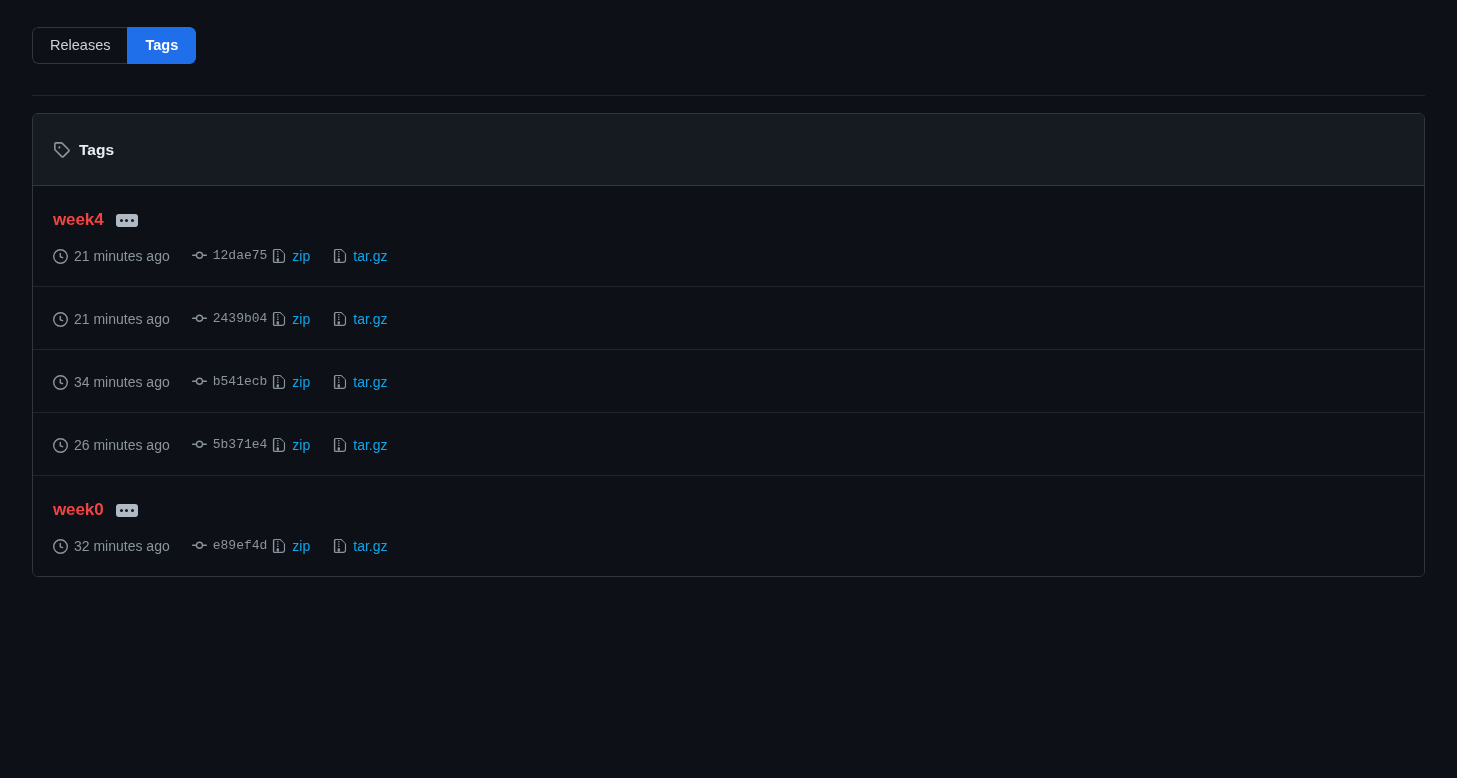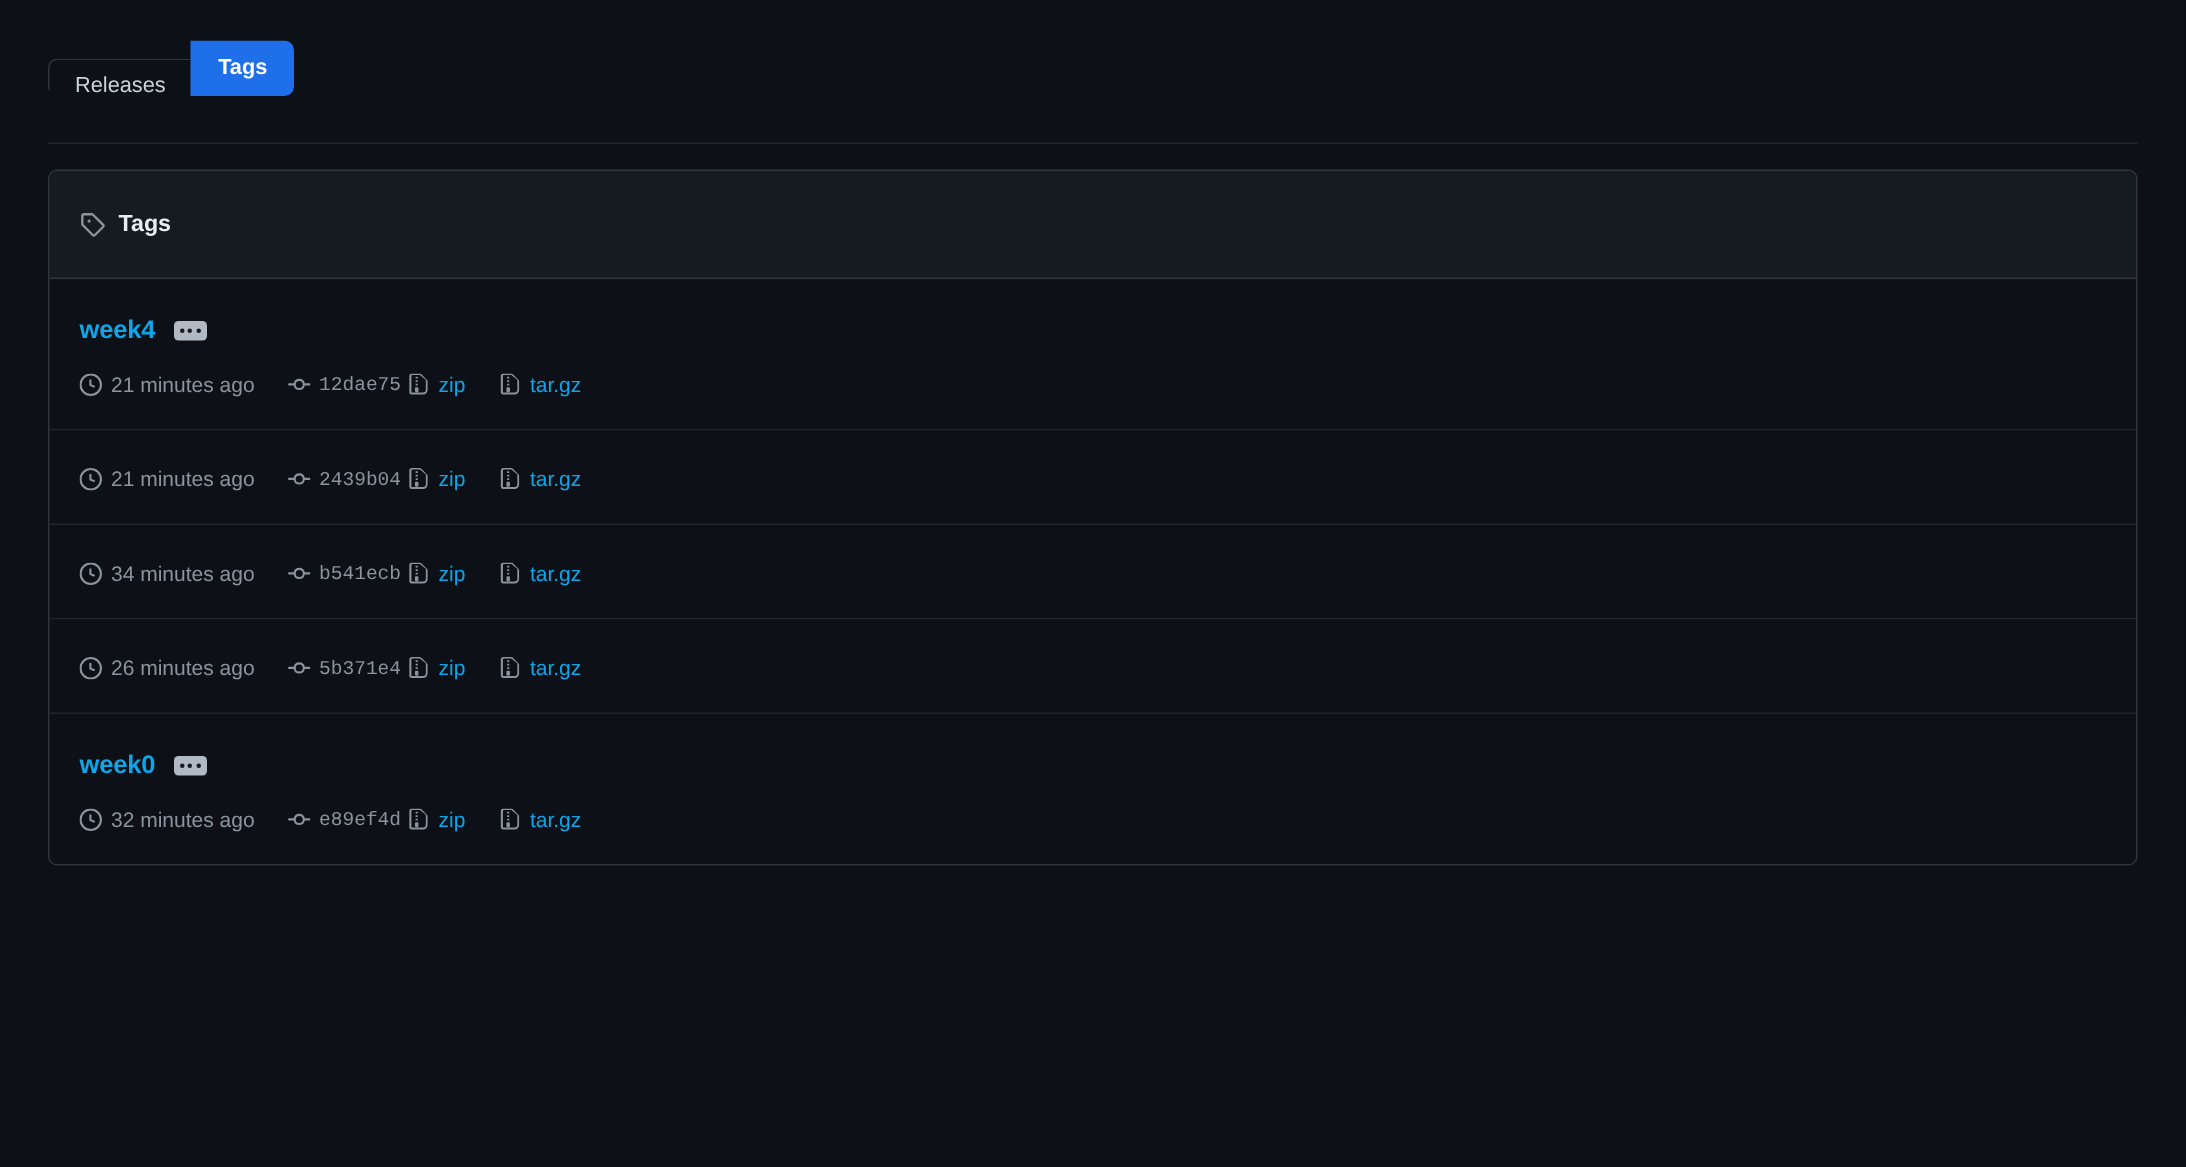--- a/index.html
+++ b/index.html
@@ -40,21 +40,20 @@
     line-height: 1;
     cursor: pointer;
     border: 1px solid #30363d;
     background: #0d1117;
     color: #c9d1d9;
     user-select: none;
   }
   .seg-btn.first {
     border-radius: 6px 0 0 6px;
     border-right: none;
-    margin-top: 12px;
   }
   .seg-btn.last {
     border-radius: 0 6px 6px 0;
   }
   .seg-btn.active {
     background: #1f6feb;
     border-color: #1f6feb;
     color: #ffffff;
     font-weight: 600;
   }
@@ -112,21 +111,21 @@
 
   .tag-name-line {
     display: flex;
     align-items: center;
     gap: 12px;
     margin-bottom: 18px;
   }
   .tag-name {
     font-size: 17px;
     font-weight: 700;
-    color: #0ea5e9;
+    color: #ef4444;
     letter-spacing: -0.1px;
     cursor: pointer;
   }
   .kebab {
     display: inline-flex;
     align-items: center;
     justify-content: center;
     gap: 2.5px;
     width: 22px;
     height: 13px;
@@ -137,21 +136,21 @@
   .kebab i {
     width: 3px;
     height: 3px;
     border-radius: 50%;
     background: #161b22;
     display: block;
   }
 
   .tag-meta {
     display: flex;
-    align-items: flex-end;
+    align-items: flex-start;
     color: #8b949e;
     font-size: 14px;
   }
   .meta-item {
     display: flex;
     align-items: center;
     gap: 6px;
   }
   .meta-item.time { margin-right: 22px; }
   .meta-item.commit { margin-right: 4px; }

